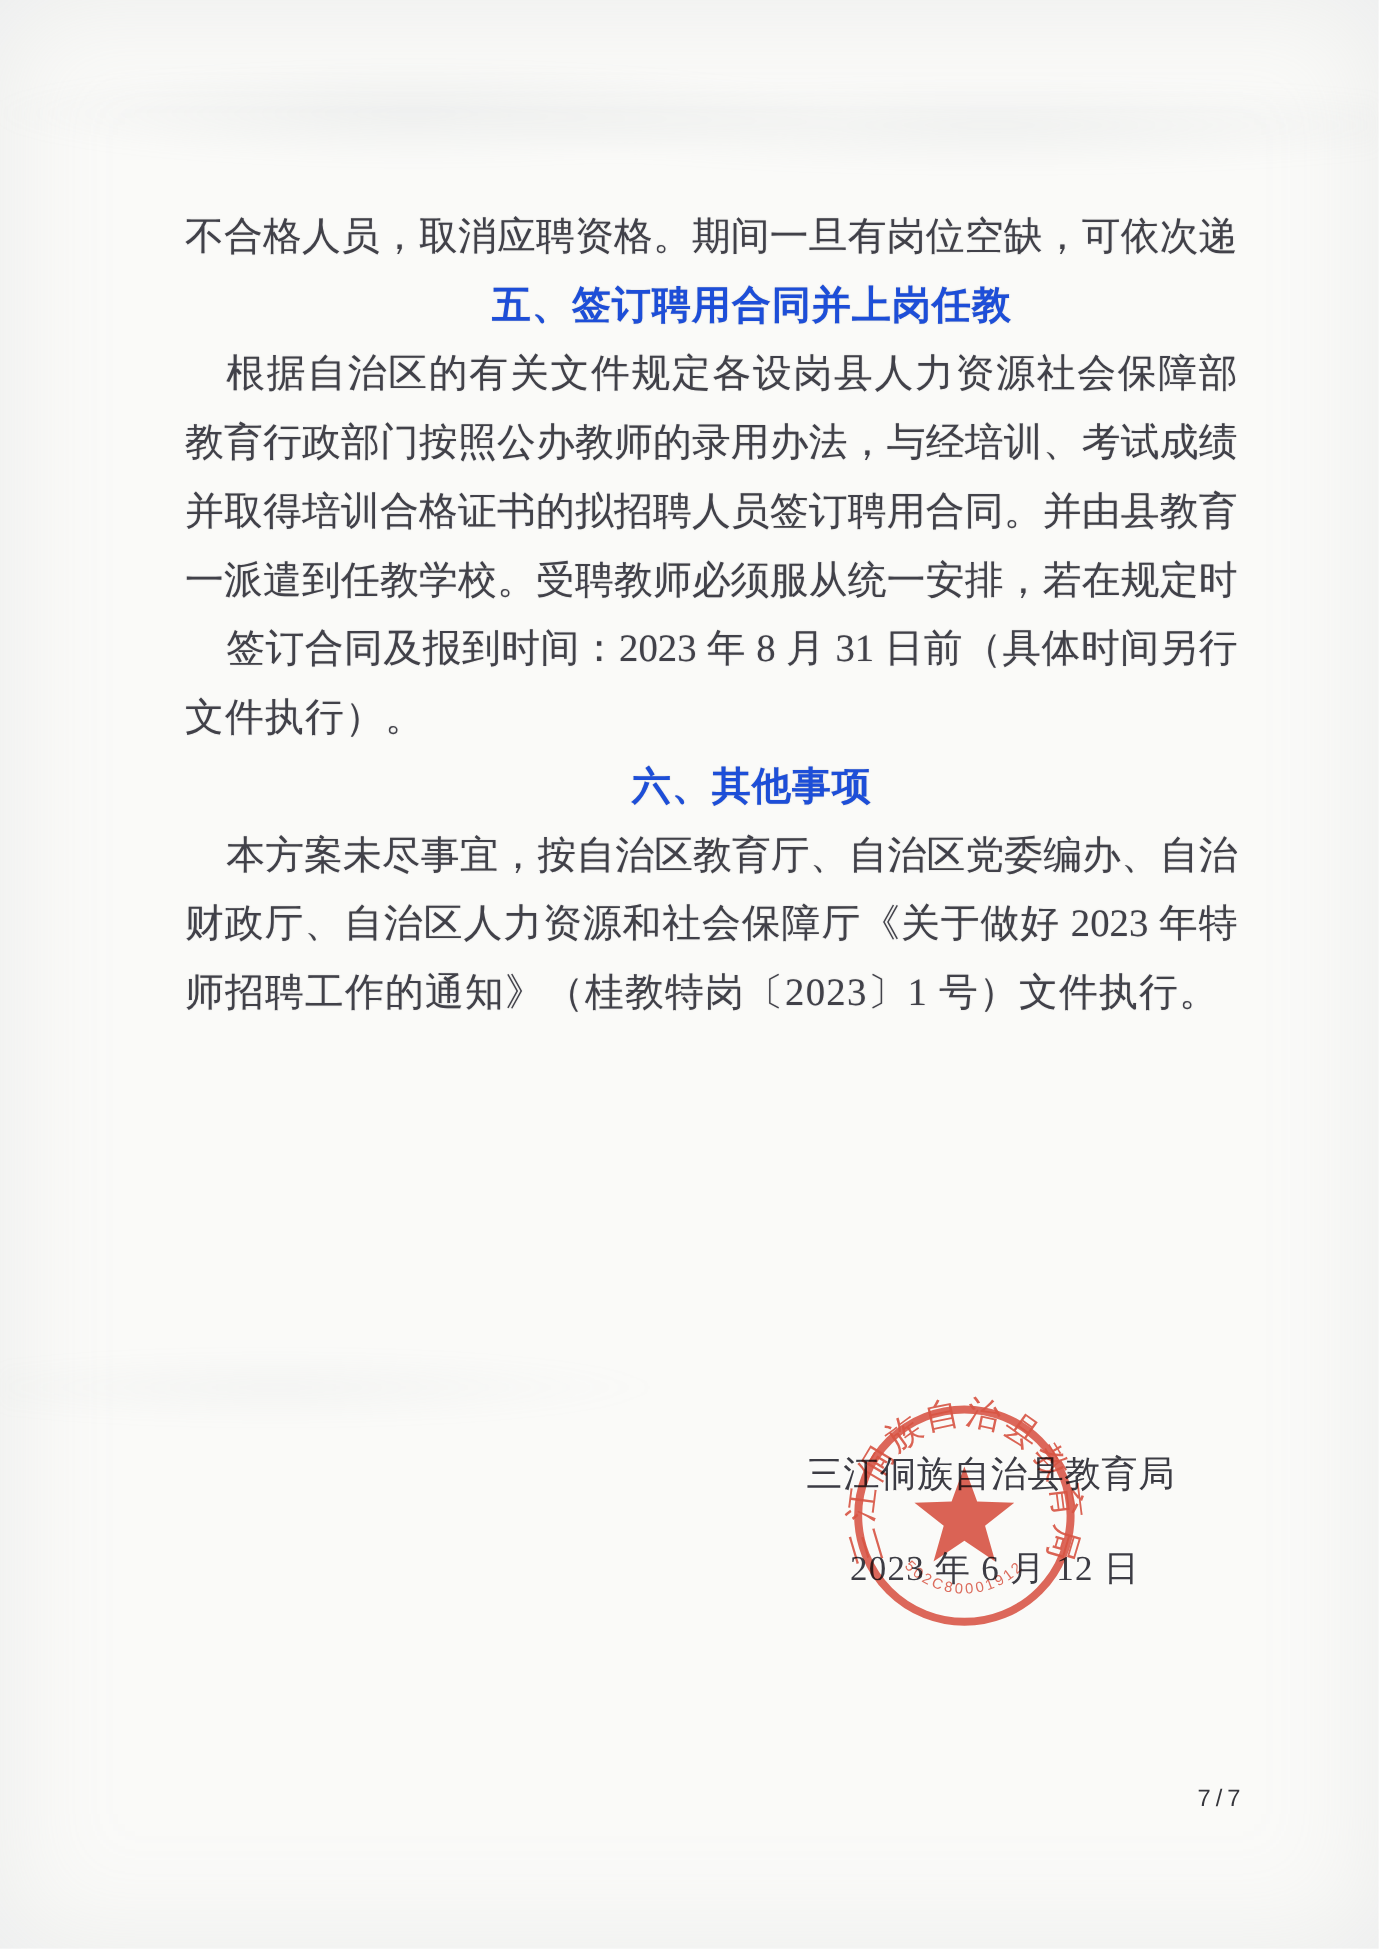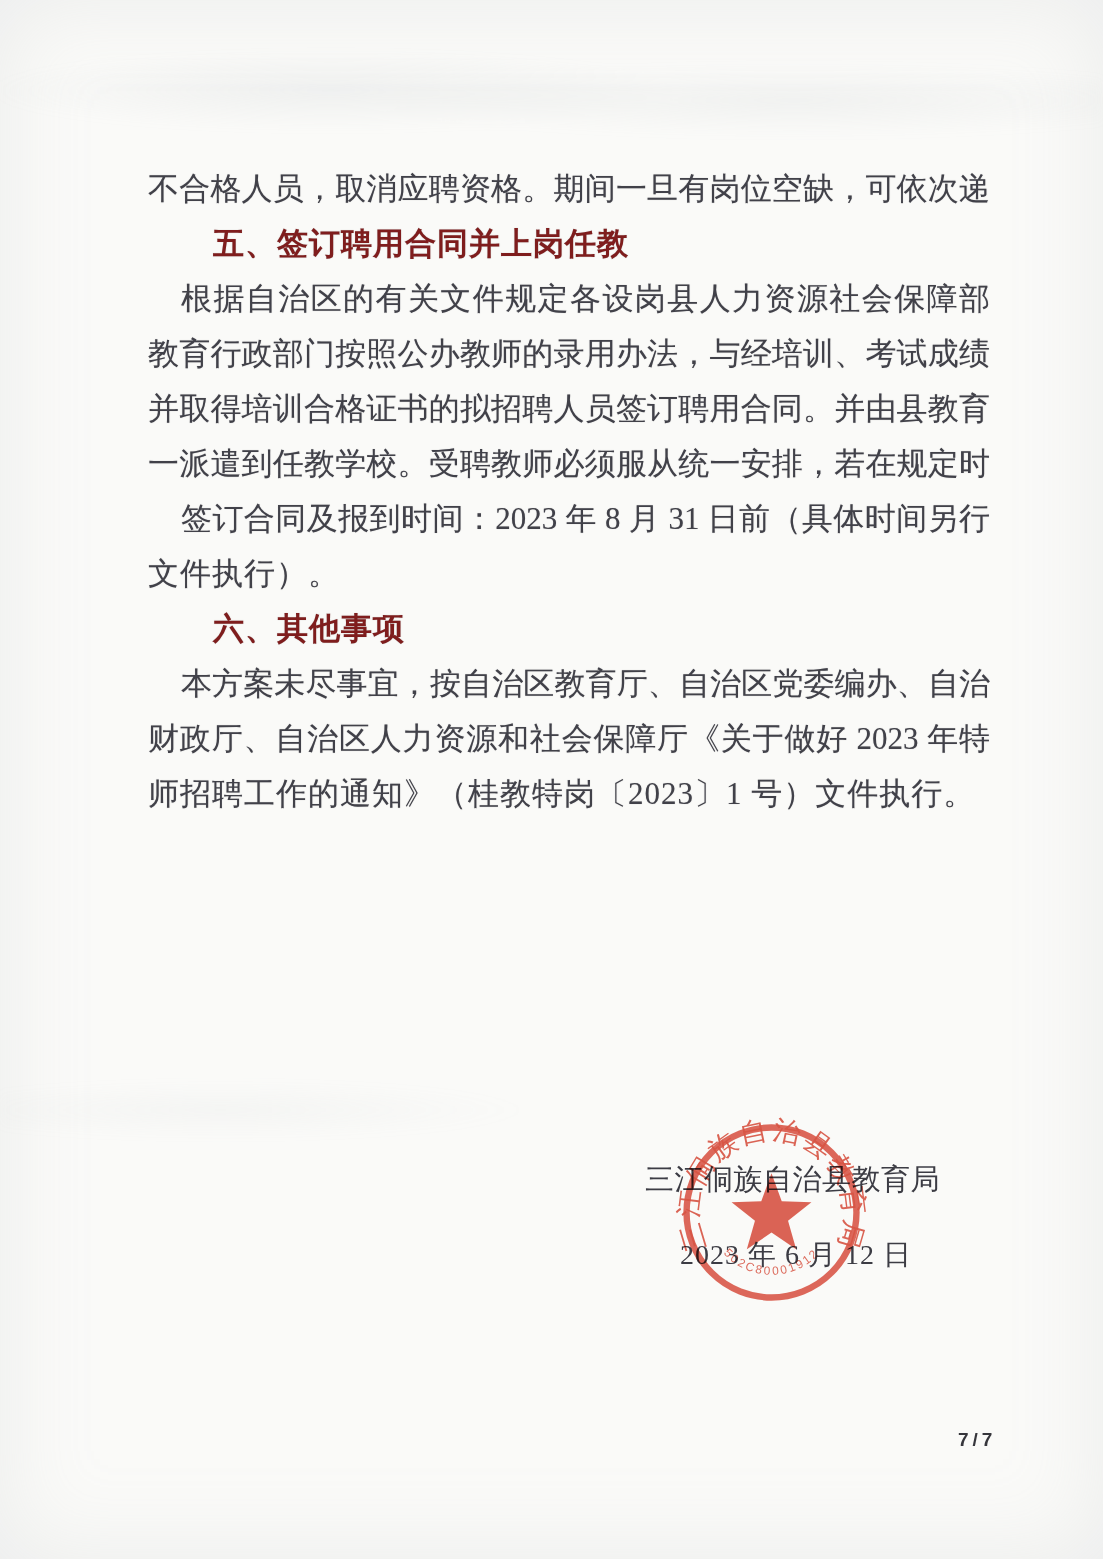--- a/index.html
+++ b/index.html
@@ -49,21 +49,21 @@
   }
   .line.stretch {
     white-space: normal;
     text-align: justify;
     text-align-last: justify;
     letter-spacing: 0;
     overflow: hidden;
   }
   .line.indent1 { padding-left: 33px; }
   .line.indent2 { padding-left: 65px; }
-  .line.bold { font-weight: bold; color: #7f1d1d; }
+  .line.bold { font-weight: bold; color: #1d4ed8; text-align: center; }
   .signature-org {
     position: absolute;
     left: 645px;
     top: 1160px;
     font-size: 29px;
     letter-spacing: 0.5px;
     color: #3c3c44;
     white-space: nowrap;
   }
   .signature-date {
@@ -82,21 +82,21 @@
     width: 201px;
     height: 205px;
     mix-blend-mode: multiply;
     opacity: 0.92;
   }
   .footer-page {
     position: absolute;
     top: 1429px;
     left: 958px;
     font-family: "Liberation Sans", "DejaVu Sans", sans-serif;
-    font-weight: bold;
+    font-weight: normal;
     font-size: 19px;
     letter-spacing: 4px;
     color: #36363c;
   }
 </style>
 </head>
 <body>
 
 <div class="page">
 

